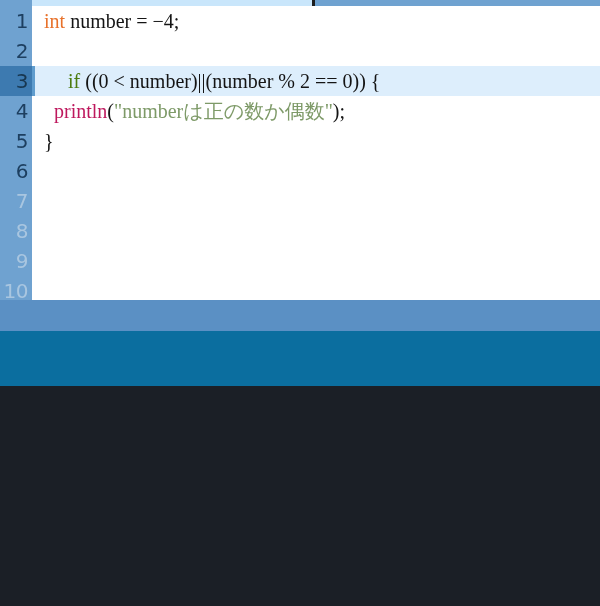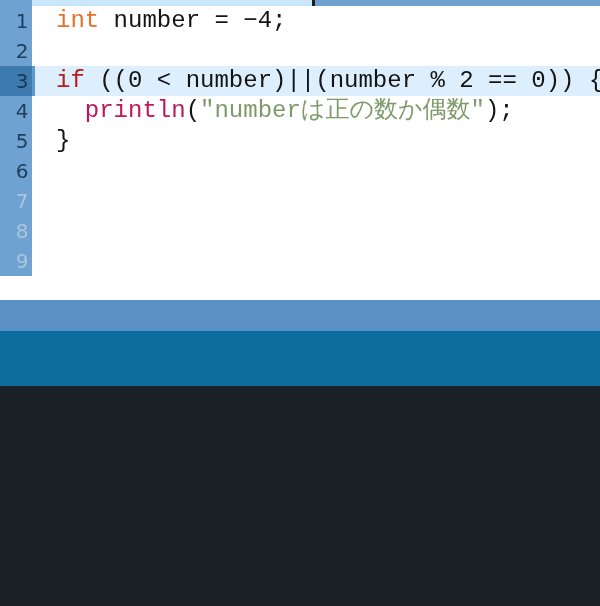--- a/index.html
+++ b/index.html
@@ -98,31 +98,31 @@
   }
   .gutter.dim {
     color: #a9c6e0;
   }
 
   .code {
     flex: 1 1 auto;
     height: 30px;
     line-height: 30px;
     background: #ffffff;
-    font-family: Liberation Mono, monospace;
-    font-size: 24px;
+    font-family: Liberation Serif, serif;
+    font-size: 20px;
     white-space: pre;
     color: #1a1a1a;
-    padding-left: 24px;
+    padding-left: 12px;
     box-sizing: border-box;
     overflow: hidden;
   }
 
   .tok-kw-type   { color: #e8712a; }
-  .tok-kw-ctrl   { color: #b91c1c; }
+  .tok-kw-ctrl   { color: #4d7c0f; margin-left: 24px; }
   .tok-fn        { color: #be185d; }
   .tok-str       { color: #7e9a68; }
   .tok-plain     { color: #141414; }
 
   
   .band-blue {
     position: absolute;
     left: 0; top: 300px;
     width: 600px;
     height: 31px;
@@ -187,20 +187,24 @@
         <div class="code"></div>
       </div>
       <div class="code-row">
         <div class="gutter dim">8</div>
         <div class="code"></div>
       </div>
       <div class="code-row">
         <div class="gutter dim">9</div>
         <div class="code"></div>
       </div>
+      <div class="code-row">
+        <div class="gutter dim">10</div>
+        <div class="code"></div>
+      </div>
     </div>
 
   <div class="band-blue"></div>
   <div class="band-teal"></div>
 
   <div class="console">
     
   </div>
 
 </div>

